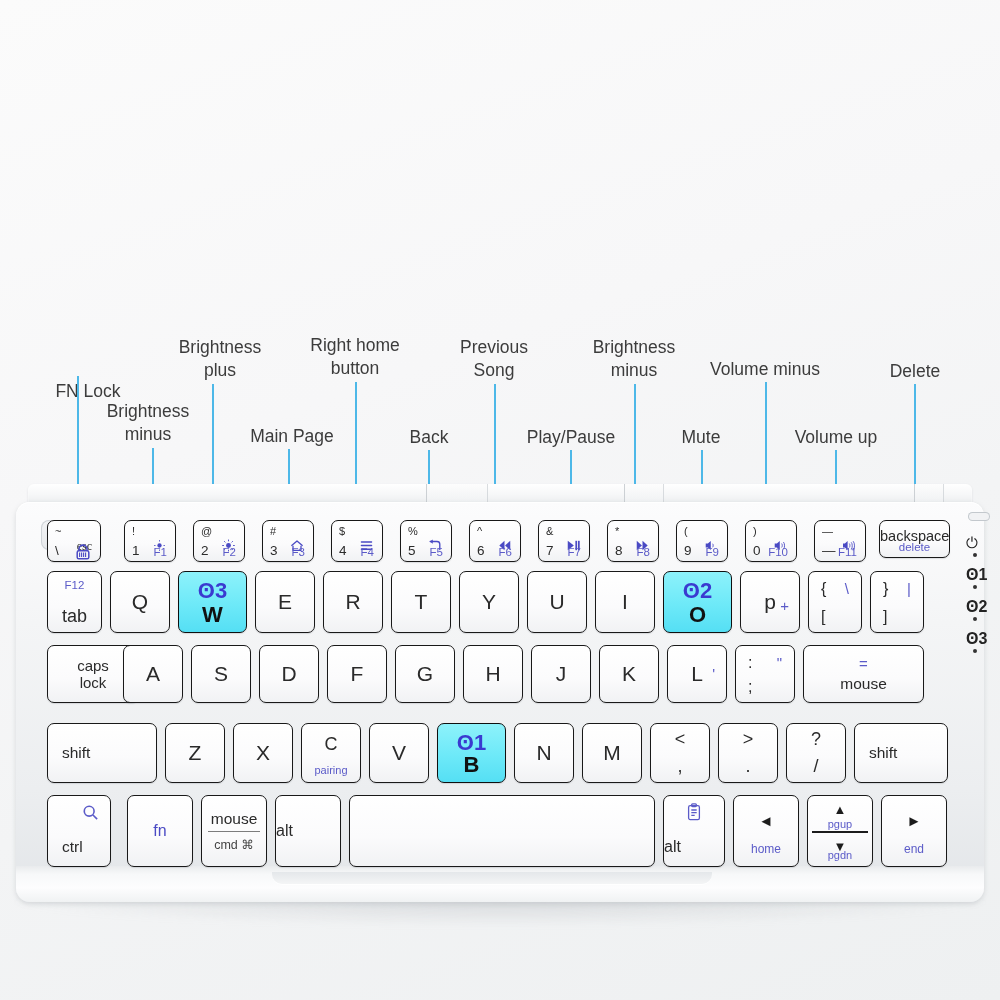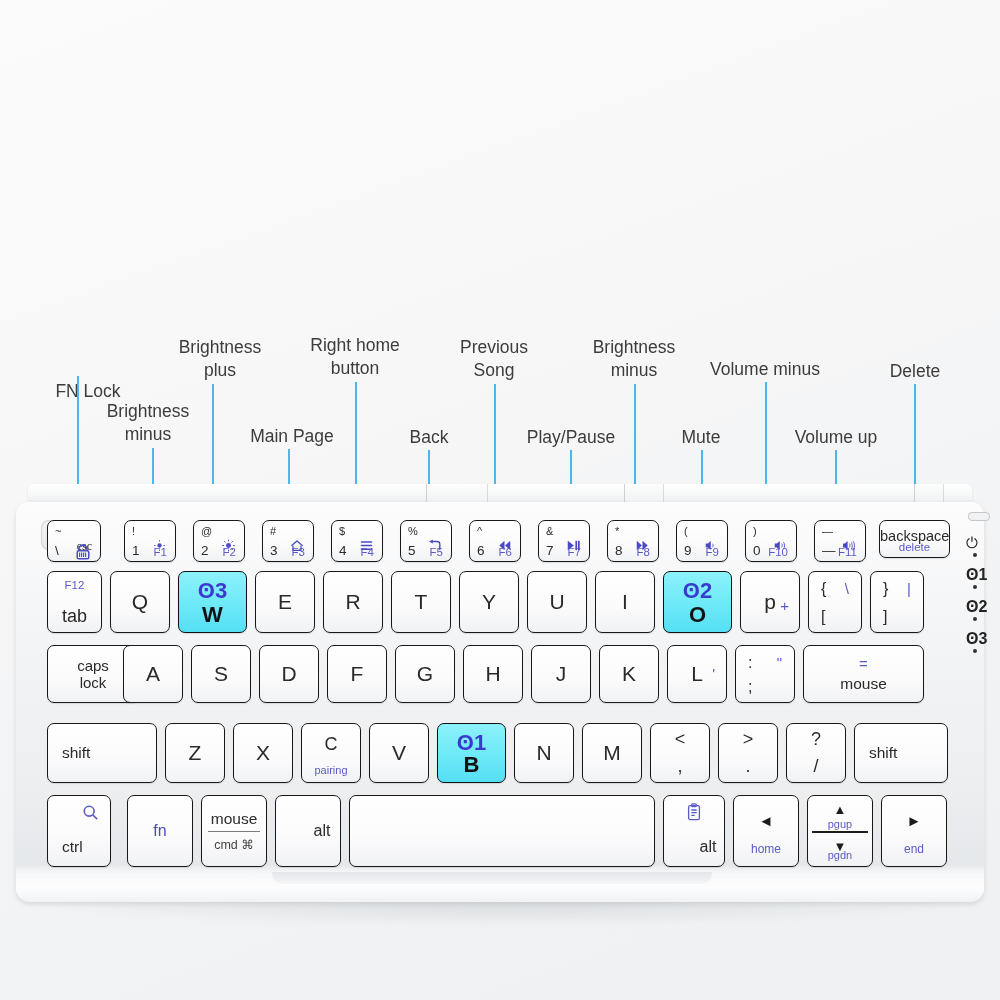--- a/index.html
+++ b/index.html
@@ -147,21 +147,21 @@
     text-align: center; font-size: 15px; color: #2a2a2a; line-height: 1.15;
   }
   .mod-label {
     position: absolute; left: 14px; top: 50%;
     transform: translateY(-50%);
     font-size: 15.5px; color: #2a2a2a;
   }
   .mod-center {
     position: absolute; left: 0; right: 0; top: 50%;
     transform: translateY(-50%);
-    text-align: center; font-size: 16px; color: #2a2a2a; padding-left: 28px;
+    font-size: 16px; color: #2a2a2a;
   }
   .tiny-top {
     position: absolute; left: 0; right: 0; top: 7px;
     text-align: center; font-size: 11.5px; color: #5b5bc8;
   }
   .tiny-bot {
     position: absolute; left: 0; right: 0; bottom: 6px;
     text-align: center; font-size: 11px; color: #5b5bc8;
   }
   .big-bot {

